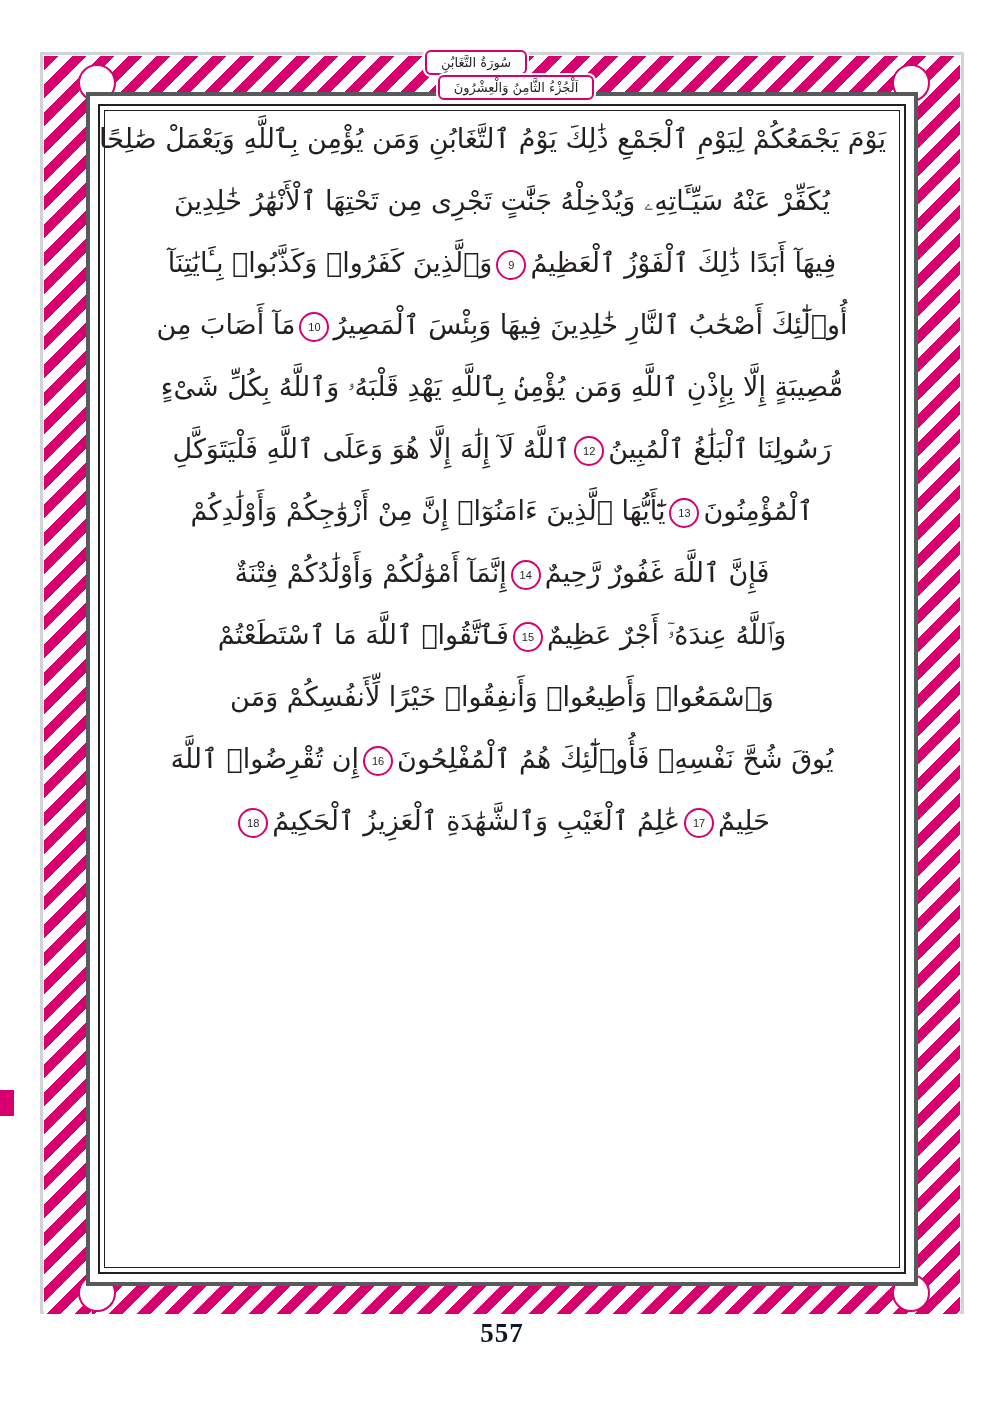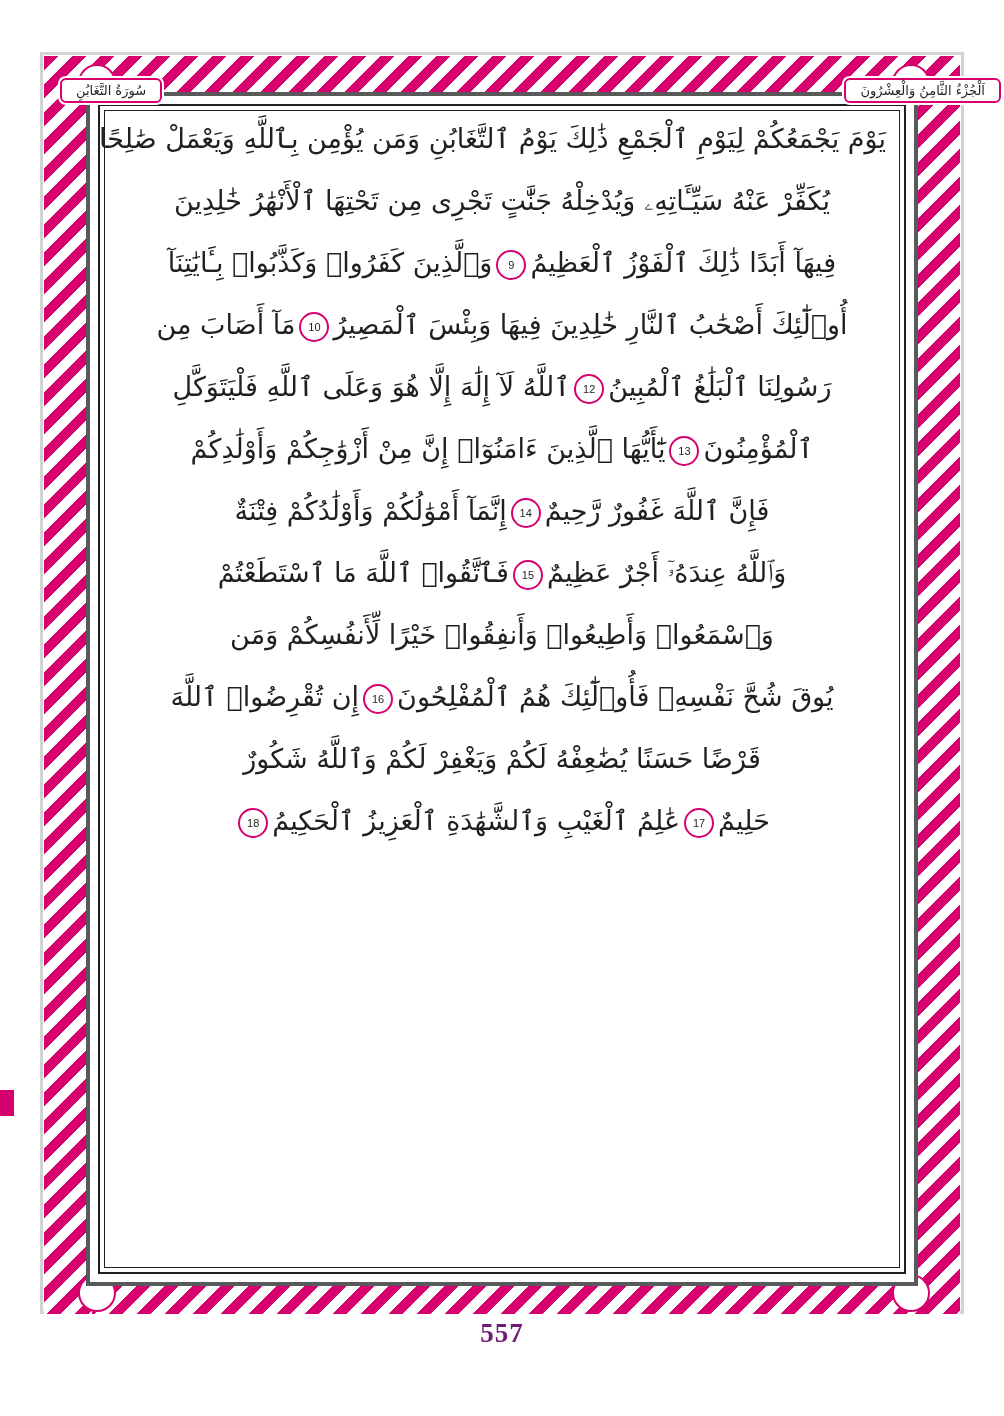--- a/index.html
+++ b/index.html
@@ -110,27 +110,28 @@
   }
   .corner.tl { left: 78px;  top: 64px; }
   .corner.tr { left: 892px; top: 64px; }
   .corner.bl { left: 78px;  top: 1274px; }
   .corner.br { left: 892px; top: 1274px; }
 
   
   .header-row {
     position: absolute;
     left: 60px;
-    top: 68px;
-    width: 941px;
+    top: 50px;
+    width: 872px;
     height: 44px;
     display: flex;
     justify-content: space-between;
     align-items: center;
     pointer-events: none;
+    flex-direction: column;
   }
   .cartouche {
     background: #ffffff;
     border: 2px solid #d6006e;
     border-radius: 6px;
     padding: 3px 14px;
     font-family: "DejaVu Sans", sans-serif;
     font-size: 13px;
     color: #231f20;
     direction: rtl;
@@ -181,21 +182,21 @@
   
   .page-number {
     position: absolute;
     left: 0;
     top: 1316px;
     width: 1004px;
     text-align: center;
     font-family: "Liberation Serif", serif;
     font-size: 27px;
     font-weight: bold;
-    color: #701a75;
+    color: #0f172a;
     letter-spacing: 1px;
   }
   .page-number-plate {
     display: inline-block;
     background: #ffffff;
     padding: 2px 18px;
   }
 
   
   .edge-tab {
@@ -230,27 +231,27 @@
   <div class="header-row">
     <div class="cartouche sura">سُورَةُ التَّغَابُنِ</div>
     <div class="cartouche juz">اَلْجُزْءُ الثَّامِنُ وَالْعِشْرُونَ</div>
   </div>
 
   <div class="text-body" id="text-body">
       <div class="ayah-line"><span>يَوْمَ يَجْمَعُكُمْ لِيَوْمِ ٱلْجَمْعِ ذَٰلِكَ يَوْمُ ٱلتَّغَابُنِ وَمَن يُؤْمِن بِٱللَّهِ وَيَعْمَلْ صَٰلِحًا</span></div>
       <div class="ayah-line"><span>يُكَفِّرْ عَنْهُ سَيِّـَٔاتِهِۦ وَيُدْخِلْهُ جَنَّٰتٍ تَجْرِى مِن تَحْتِهَا ٱلْأَنْهَٰرُ خَٰلِدِينَ</span></div>
       <div class="ayah-line"><span>فِيهَآ أَبَدًا ذَٰلِكَ ٱلْفَوْزُ ٱلْعَظِيمُ</span><span class="ayah-num">9</span><span>وَٱلَّذِينَ كَفَرُوا۟ وَكَذَّبُوا۟ بِـَٔايَٰتِنَآ</span></div>
       <div class="ayah-line"><span>أُو۟لَٰٓئِكَ أَصْحَٰبُ ٱلنَّارِ خَٰلِدِينَ فِيهَا وَبِئْسَ ٱلْمَصِيرُ</span><span class="ayah-num">10</span><span>مَآ أَصَابَ مِن</span></div>
+      <div class="ayah-line"><span>مُّصِيبَةٍ إِلَّا بِإِذْنِ ٱللَّهِ وَمَن يُؤْمِنۢ بِٱللَّهِ يَهْدِ قَلْبَهُۥ وَٱللَّهُ بِكُلِّ شَىْءٍ</span></div>
       <div class="ayah-line"><span>رَسُولِنَا ٱلْبَلَٰغُ ٱلْمُبِينُ</span><span class="ayah-num">12</span><span>ٱللَّهُ لَآ إِلَٰهَ إِلَّا هُوَ وَعَلَى ٱللَّهِ فَلْيَتَوَكَّلِ</span></div>
       <div class="ayah-line"><span>ٱلْمُؤْمِنُونَ</span><span class="ayah-num">13</span><span>يَٰٓأَيُّهَا ٱلَّذِينَ ءَامَنُوٓا۟ إِنَّ مِنْ أَزْوَٰجِكُمْ وَأَوْلَٰدِكُمْ</span></div>
       <div class="ayah-line"><span>فَإِنَّ ٱللَّهَ غَفُورٌ رَّحِيمٌ</span><span class="ayah-num">14</span><span>إِنَّمَآ أَمْوَٰلُكُمْ وَأَوْلَٰدُكُمْ فِتْنَةٌ</span></div>
       <div class="ayah-line"><span>وَٱللَّهُ عِندَهُۥٓ أَجْرٌ عَظِيمٌ</span><span class="ayah-num">15</span><span>فَٱتَّقُوا۟ ٱللَّهَ مَا ٱسْتَطَعْتُمْ</span></div>
       <div class="ayah-line"><span>وَٱسْمَعُوا۟ وَأَطِيعُوا۟ وَأَنفِقُوا۟ خَيْرًا لِّأَنفُسِكُمْ وَمَن</span></div>
       <div class="ayah-line"><span>يُوقَ شُحَّ نَفْسِهِۦ فَأُو۟لَٰٓئِكَ هُمُ ٱلْمُفْلِحُونَ</span><span class="ayah-num">16</span><span>إِن تُقْرِضُوا۟ ٱللَّهَ</span></div>
-      <div class="ayah-line"><span>قَرْضًا حَسَنًا يُضَٰعِفْهُ لَكُمْ وَيَغْفِرْ لَكُمْ وَٱللَّهُ شَكُورٌ</span></div>
       <div class="ayah-line"><span>حَلِيمٌ</span><span class="ayah-num">17</span><span>عَٰلِمُ ٱلْغَيْبِ وَٱلشَّهَٰدَةِ ٱلْعَزِيزُ ٱلْحَكِيمُ</span><span class="ayah-num">18</span></div>
     </div>
 
   <div class="edge-tab"></div>
 
   <div class="page-number">
     <span class="page-number-plate">557</span>
   </div>
 </div>
 

